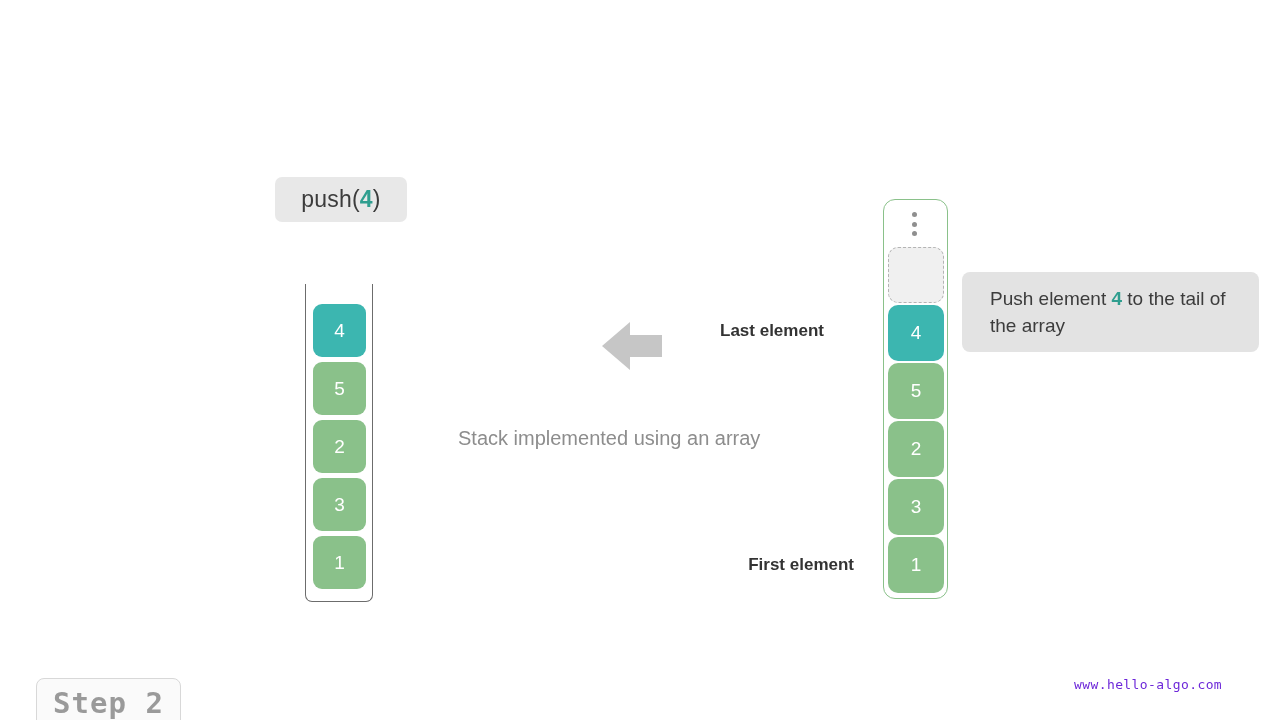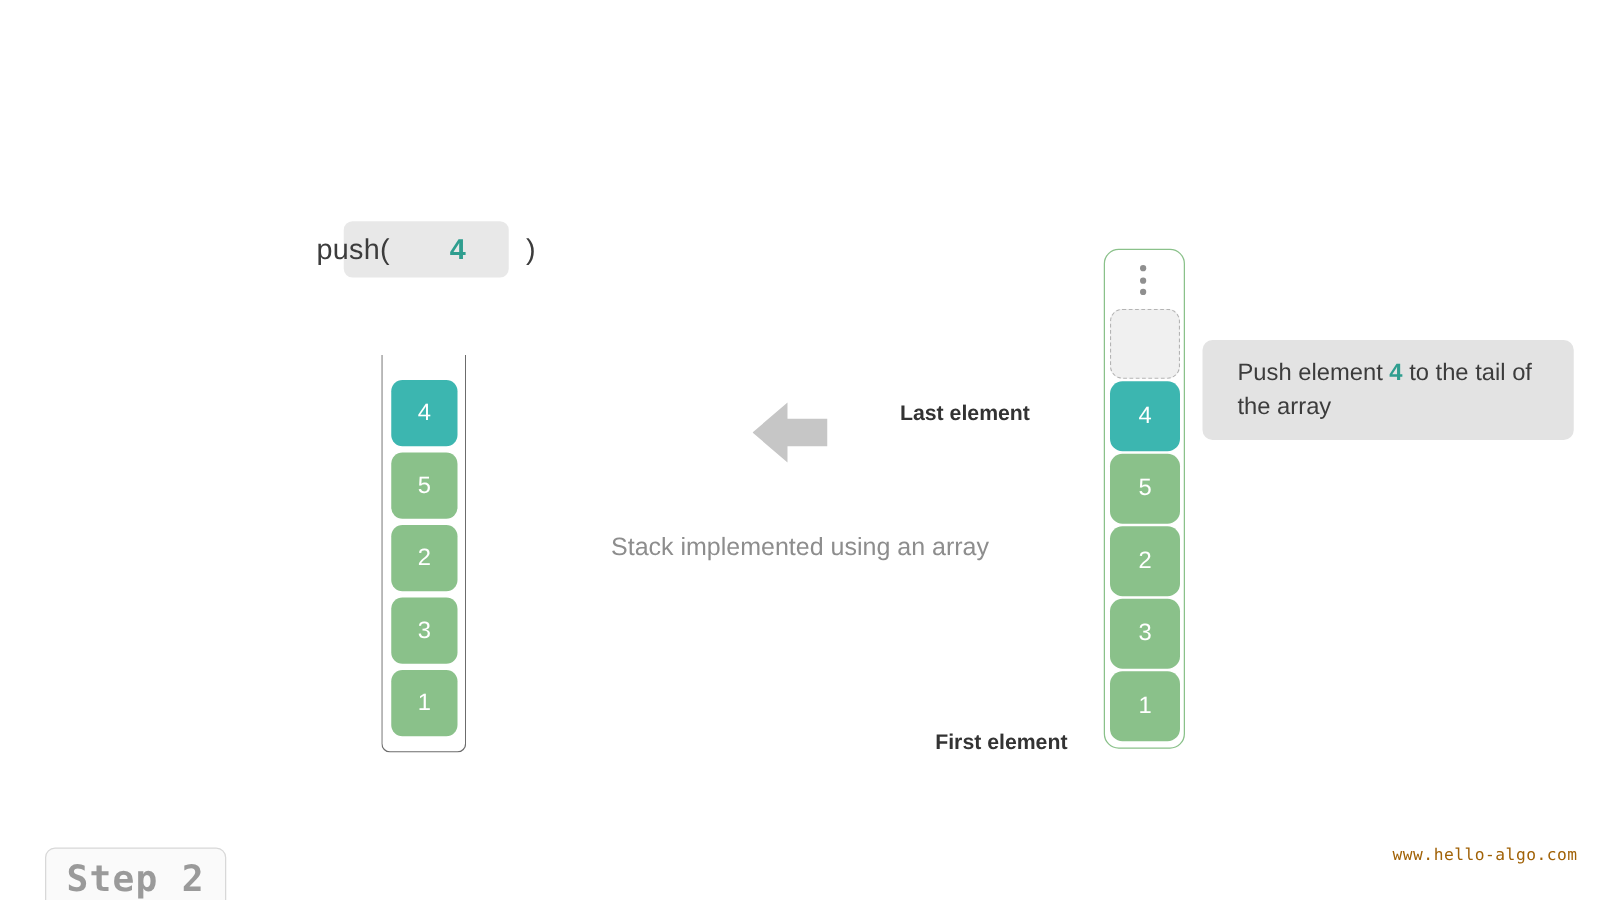--- a/index.html
+++ b/index.html
@@ -25,21 +25,20 @@
     height: 45px;
     background: #e8e8e8;
     border-radius: 7px;
     display: flex;
     align-items: center;
     justify-content: center;
     font-size: 23px;
     color: #3c3c3c;
     letter-spacing: 0.2px;
     white-space: pre;
-    gap: 48px;
   }
   .op-label .arg {
     color: #2f9e8f;
     font-weight: bold;
   }
 
   
   .stack-frame {
     position: absolute;
     left: 305px;
@@ -97,28 +96,27 @@
   }
   .lbl-first {
     position: absolute;
     left: 712px;
     top: 555px;
     width: 142px;
     text-align: right;
     font-size: 17px;
     font-weight: bold;
     color: #333333;
-    margin-top: 29px;
   }
   .caption {
     position: absolute;
     left: 458px;
     top: 427px;
     width: 364px;
-    text-align: center;
+    text-align: left;
     font-size: 20px;
     color: #8d8d8d;
   }
 
   
   .array-frame {
     position: absolute;
     left: 883px;
     top: 199px;
     width: 65px;
@@ -215,23 +213,22 @@
     box-sizing: border-box;
   }
 
   
   .watermark {
     position: absolute;
     left: 1074px;
     top: 677px;
     font-family: "DejaVu Sans Mono", monospace;
     font-size: 13px;
-    color: #a16207;
+    color: #6d28d9;
     letter-spacing: 0.4px;
-    margin-left: 40px;
   }
 </style>
 </head>
 <body>
 
 <div class="op-label">
   <span>push(</span><span class="arg">4</span><span>)</span>
 </div>
 
 <div class="stack-frame"></div>

